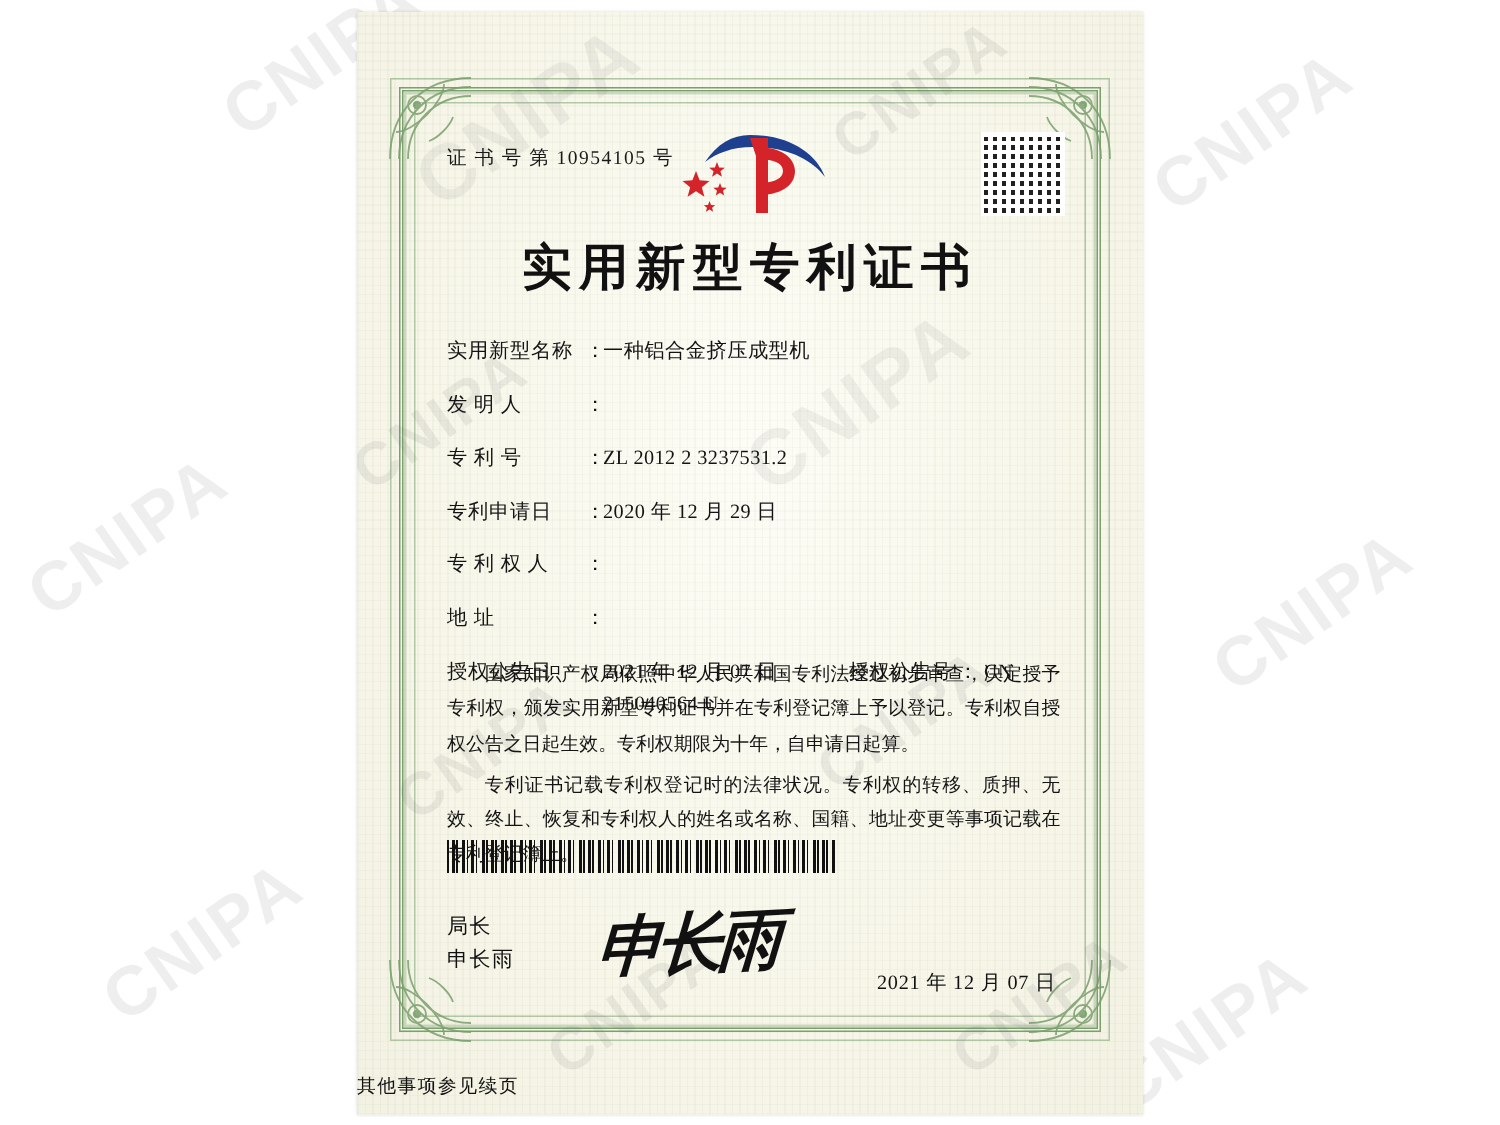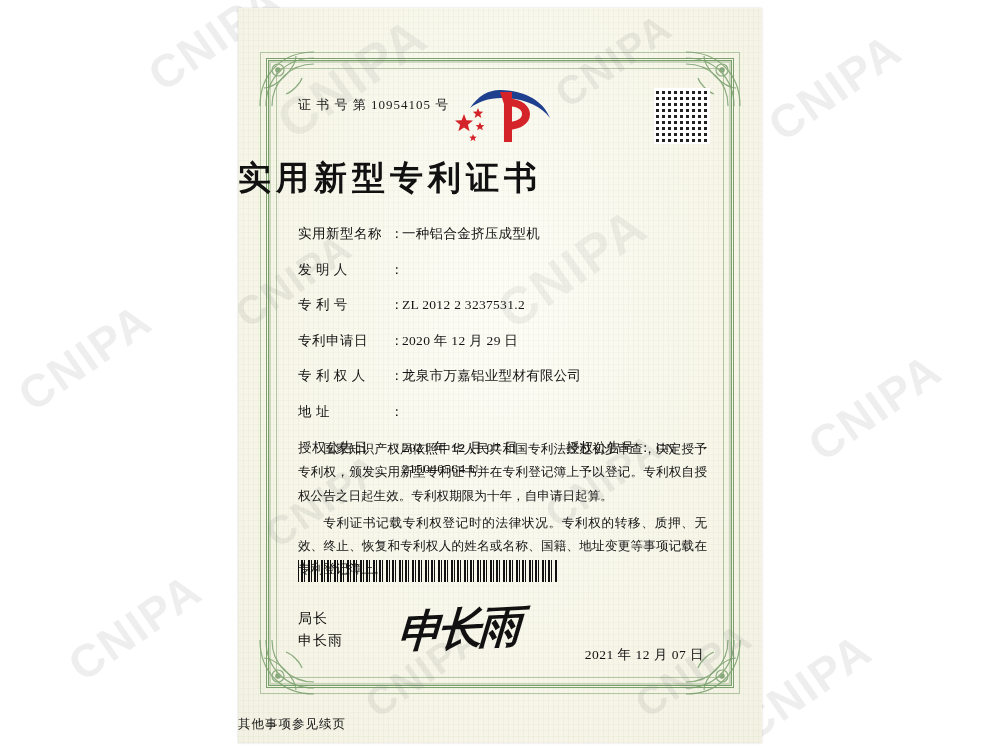--- a/index.html
+++ b/index.html
@@ -139,21 +139,21 @@
     transform: translateX(-50%);
     width: 120px;
     height: 62px;
   }
 
   .doc-title {
     position: absolute;
     left: 0;
     right: 0;
     top: 148px;
-    text-align: left;
+    text-align: center;
     font-size: 33px;
     font-weight: bold;
     letter-spacing: 5px;
     color: #111;
     font-family: "DejaVu Serif", "Liberation Serif", serif;
   }
 
   
   .fields {
     position: absolute;
@@ -416,21 +416,20 @@
 
       <div class="field-row">
         <span class="field-label">专利申请日</span>
         <span class="field-colon">：</span>
         <span class="field-value">2020 年 12 月 29 日</span>
       </div>
 
       <div class="field-row">
         <span class="field-label spread">专 利 权 人</span>
         <span class="field-colon">：</span>
-        <span class="field-value">龙泉市万嘉铝业型材有限公司</span>
       </div>
 
       <div class="field-row">
         <span class="field-label spread">地 址</span>
         <span class="field-colon">：</span>
       </div>
 
       <div class="field-row">
         <span class="field-label">授权公告日</span>
         <span class="field-colon">：</span>

